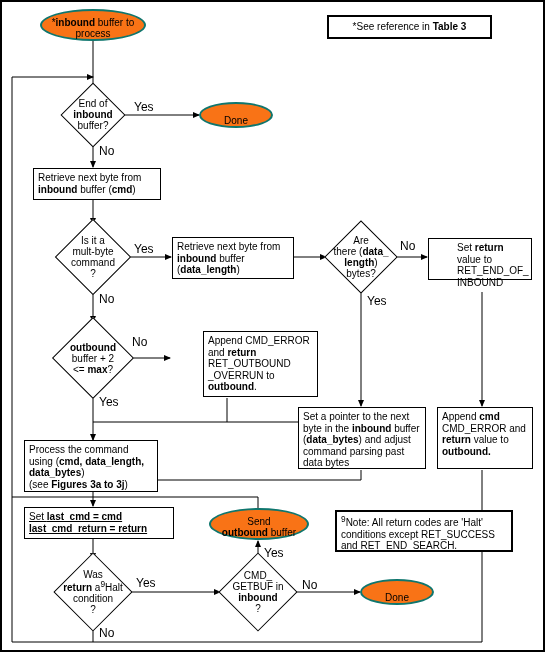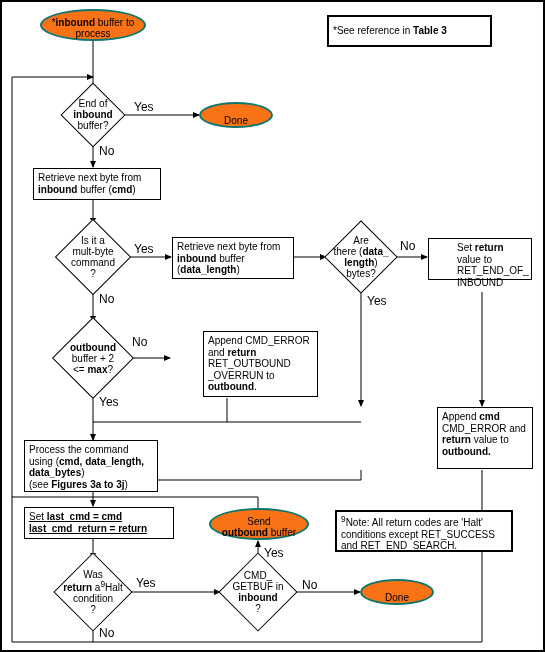--- a/index.html
+++ b/index.html
@@ -131,21 +131,21 @@
 
   <polyline points="480,468 480,640 91,640" stroke="#000" fill="none"></polyline>
 
   <polyline points="256,506 256,495 10,495" stroke="#000" fill="none"></polyline>
 </svg>
 
 <div class="ellipse" style="left:38px; top:7px; width:106px; height:32px;">
   <div><span>*</span><b>inbound</b><span> buffer to</span><br><span>process</span></div>
 </div>
 
-<div class="box thick" style="left:325px; top:13px; width:165px; height:32px; display:flex; align-items:center;">
+<div class="box thick" style="left:325px; top:13px; width:165px; height:24px; display:flex; align-items:center;justify-content:center;">
   <span><span>*See reference in </span><b>Table 3</b></span>
 </div>
 
 <div class="diamond" style="left:68px; top:90px; width:46px; height:46px;">
   <div class="diamond-inner">
         <div><span>End of</span><br><b>inbound</b><br><span>buffer?</span></div>
       </div>
 </div>
 <div class="lbl" style="left:132px; top:98px;">Yes</div>
 <div class="lbl" style="left:97px; top:142px;">No</div>
@@ -196,20 +196,27 @@
 <div class="lbl" style="left:97px; top:393px;">Yes</div>
 
 <div class="box" style="left:169px; top:329px; width:115px; height:66px;margin-left:32px;">
   <span>Append CMD_ERROR</span><br>
   <span>and </span><b>return</b><br>
   <span>RET_OUTBOUND</span><br>
   <span>_OVERRUN to</span><br>
   <b>outbound</b><span>.</span>
 </div>
 
+<div class="box" style="left:296px; top:405px; width:128px; height:62px;">
+  <span>Set a pointer to the next</span><br>
+  <span>byte in the </span><b>inbound</b><span> buffer</span><br>
+  <span>(</span><b>data_bytes</b><span>) and adjust</span><br>
+  <span>command parsing past</span><br>
+  <span>data bytes</span>
+</div>
 
 <div class="box" style="left:435px; top:405px; width:96px; height:62px;">
   <span>Append </span><b>cmd</b><br>
   <span>CMD_ERROR and</span><br>
   <b>return</b><span> value to</span><br>
   <b>outbound.</b>
 </div>
 
 <div class="box" style="left:22px; top:438px; width:134px; height:52px;">
   <span>Process the command</span><br>

